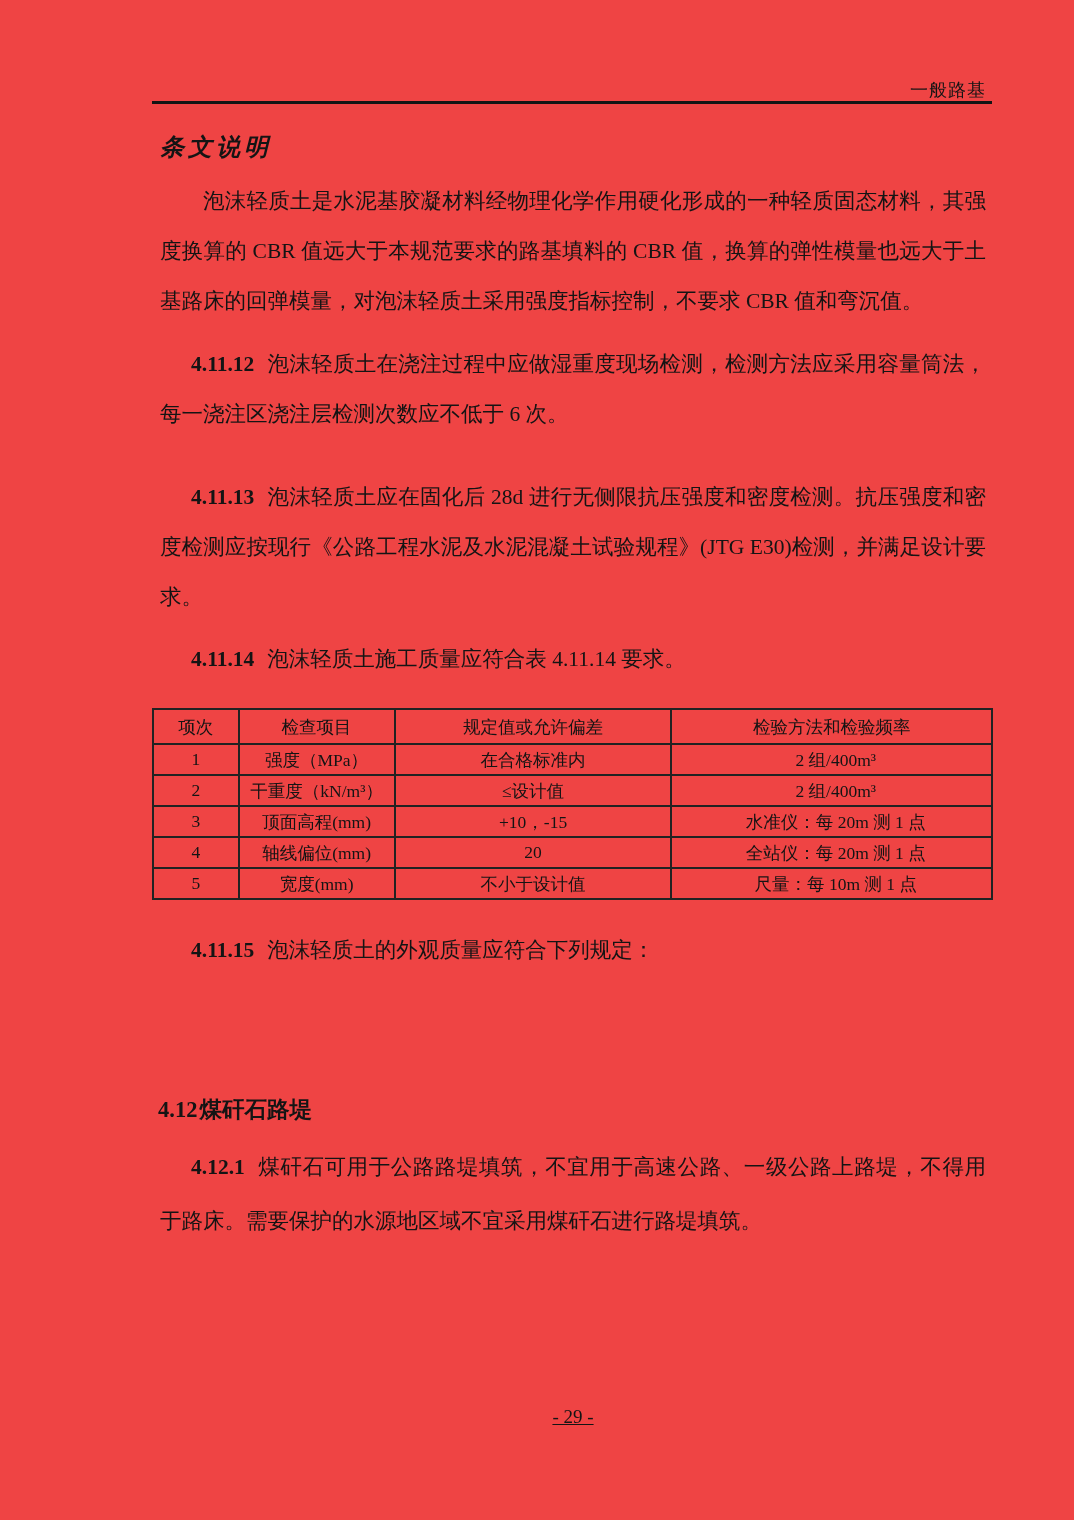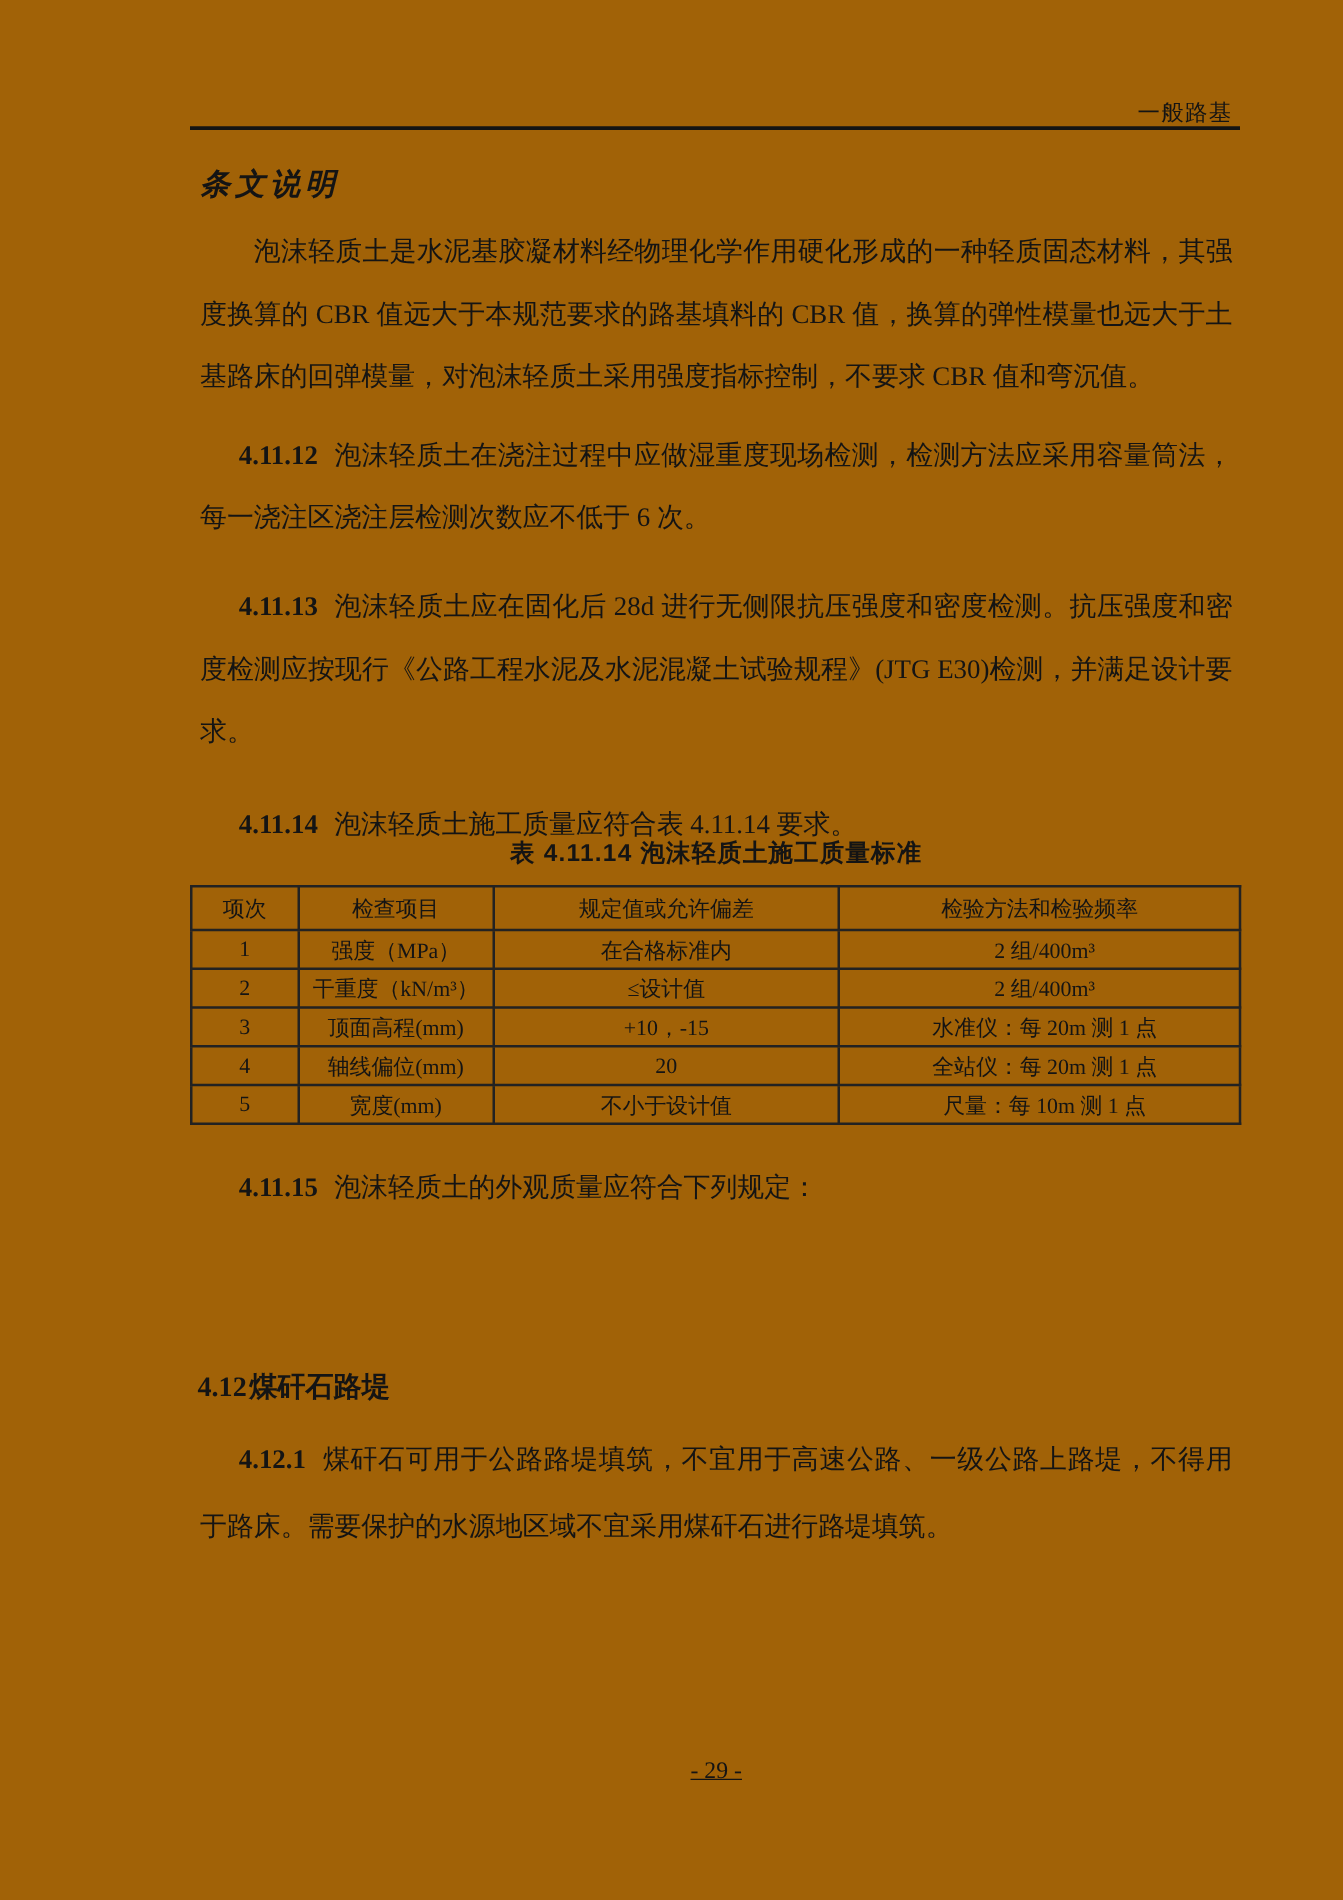--- a/index.html
+++ b/index.html
@@ -4,21 +4,21 @@
 <style>
   html,body{margin:0;padding:0;}
   body{
     width:1074px;height:1520px;
     background:#e8e8e8;
     font-family:"Liberation Serif","DejaVu Serif",serif;
   }
   .page{
     position:relative;
     width:1074px;height:1520px;
-    background:#a16207;
+    background:#ef4444;
     color:#141414;
     overflow:hidden;
   }
   .abs{position:absolute;}
   .running-title{
     top:78px;right:88px;
     font-size:18px;letter-spacing:1px;
   }
   .head-rule{
     top:101px;left:152px;width:840px;
@@ -32,21 +32,21 @@
   .para{
     left:160px;width:826px;
     font-size:21.5px;line-height:50px;
     text-align:justify;
   }
   .para .num{font-weight:700;font-family:"Liberation Serif",serif;margin-right:13px;}
   .indent-2em{text-indent:43px;}
   .indent-clause{text-indent:31px;}
   .intro{top:176px;}
   .clause-41112{top:339px;}
-  .clause-41113{top:460px;}
+  .clause-41113{top:472px;}
   .clause-41114{top:634px;}
   .table-caption{
     top:669px;left:160px;width:826px;
     text-align:center;font-size:19.5px;font-weight:700;
     font-family:"Liberation Sans","DejaVu Sans",sans-serif;
     letter-spacing:1px;
   }
   table.quality{
     position:absolute;top:708px;left:152px;width:841px;
     border-collapse:collapse;table-layout:fixed;
@@ -96,21 +96,20 @@
   </div>
 
   <div class="abs para indent-clause clause-41113">
     <span class="num">4.11.13</span><span>泡沫轻质土应在固化后 28d 进行无侧限抗压强度和密度检测。抗压强度和密度检测应按现行《公路工程水泥及水泥混凝土试验规程》(JTG E30)检测，并满足设计要求。</span>
   </div>
 
   <div class="abs para indent-clause clause-41114">
     <span class="num">4.11.14</span><span>泡沫轻质土施工质量应符合表 4.11.14 要求。</span>
   </div>
 
-  <div class="abs table-caption">表 4.11.14 泡沫轻质土施工质量标准</div>
 
   <table class="quality">
     <colgroup>
         <col class="c1">
         <col class="c2">
         <col class="c3">
         <col class="c4">
       </colgroup>
     <thead>
       <tr>

